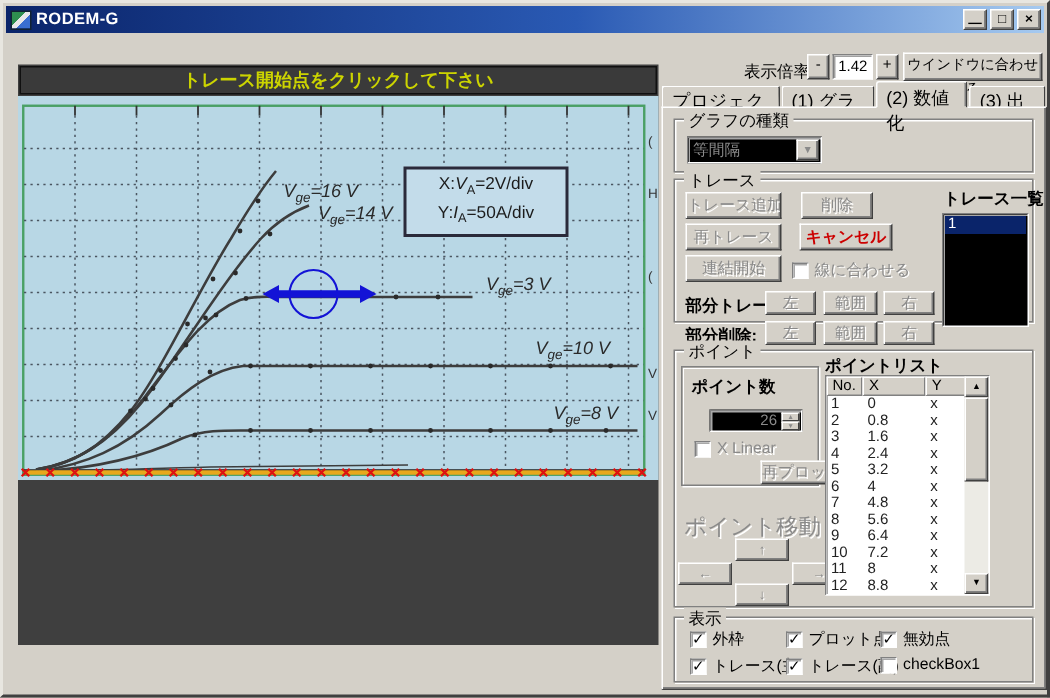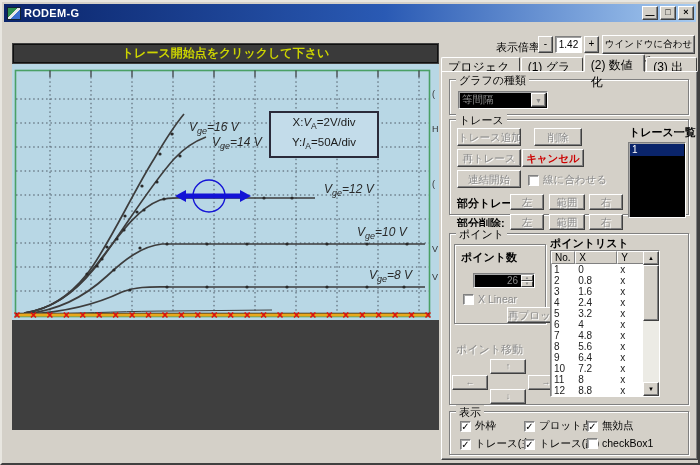--- a/index.html
+++ b/index.html
@@ -253,21 +253,21 @@
           <circle cx="197" cy="132" r="16" fill="none" stroke="#1313d6" stroke-width="1.4"></circle>
           <line x1="172" y1="132" x2="230" y2="132" stroke="#1313d6" stroke-width="5"></line>
           <polygon points="163,132 174,126 174,138" fill="#1313d6"></polygon>
           <polygon points="239,132 228,126 228,138" fill="#1313d6"></polygon>
         </g>
       </svg>
 
       <div id="curve-labels">
           <div class="curve-label" style="left: 177px; top: 56px;"><i>V</i><sub>ge</sub><span>=16 V</span></div>
           <div class="curve-label" style="left: 200px; top: 71px;"><i>V</i><sub>ge</sub><span>=14 V</span></div>
-          <div class="curve-label" style="left: 312px; top: 118px;"><i>V</i><sub>ge</sub><span>=12 V</span></div>
+          <div class="curve-label" style="left: 312px; top: 118px;"><i>V</i><sub>ge</sub><span>=3 V</span></div>
           <div class="curve-label" style="left: 345px; top: 161px;"><i>V</i><sub>ge</sub><span>=10 V</span></div>
           <div class="curve-label" style="left: 357px; top: 204px;"><i>V</i><sub>ge</sub><span>=8 V</span></div>
         </div>
       <div id="annotation-box">
         <div id="ann-line1"><span>X:</span><i>V</i><sub>A</sub><span>=2V/div</span></div>
         <div id="ann-line2"><span>Y:</span><i>I</i><sub>A</sub><span>=50A/div</span></div>
       </div>
     </div>
   </div>
 
@@ -293,21 +293,21 @@
         <div class="val">等間隔</div>
         <div class="drop-btn">▼</div>
       </div>
     </div>
 
     <div class="group" style="left:7px;top:47px;width:240px;height:96px;">
       <div class="group-title">トレース</div>
       <div class="btn disabled" style="left:7px;top:8px;width:64px;height:18px;line-height:16px;">トレース追加</div>
       <div class="btn disabled" style="left:84px;top:8px;width:48px;height:18px;line-height:16px;">削除</div>
       <div class="btn disabled" style="left:7px;top:29px;width:64px;height:18px;line-height:16px;">再トレース</div>
-      <div class="btn cancel" style="left:72px;top:29px;width:62px;height:18px;line-height:16px;">キャンセル</div>
+      <div class="btn cancel" style="left:83px;top:29px;width:62px;height:18px;line-height:16px;">キャンセル</div>
       <div class="btn disabled" style="left:7px;top:50px;width:64px;height:18px;line-height:16px;">連結開始</div>
       <div class="cb dis" style="left:78px;top:53px;">
         <span class="box"></span>
         <span>線に合わせる</span>
       </div>
       <div class="label bold" style="left:7px;top:76px;">部分トレース:</div>
       <div class="btn disabled" style="left:60px;top:74px;width:34px;height:16px;line-height:14px;">左</div>
       <div class="btn disabled" style="left:99px;top:74px;width:36px;height:16px;line-height:14px;">範囲</div>
       <div class="btn disabled" style="left:139px;top:74px;width:34px;height:16px;line-height:14px;">右</div>
       <div class="label bold" style="left:7px;top:96px;">部分削除:</div>
@@ -330,21 +330,21 @@
               <div>▲</div>
               <div>▼</div>
             </div>
         </div>
         <div class="cb dis" style="left:8px;top:48px;">
           <span class="box"></span>
           <span>X Linear</span>
         </div>
         <div class="btn disabled" style="left:4px;top:62px;width:54px;height:16px;line-height:14px;margin-left:48px;">再プロット</div>
       </div>
-      <div class="label dis" style="left:6px;top:108px;font-size:11px;">ポイント移動</div>
+      <div class="label dis" style="left:6px;top:108px;font-size:15px;">ポイント移動</div>
       <div class="btn disabled arrow-btn" style="left:40px;top:125px;width:36px;height:15px;">↑</div>
       <div class="btn disabled arrow-btn" style="left:2px;top:141px;width:36px;height:15px;">←</div>
       <div class="btn disabled arrow-btn" style="left:78px;top:141px;width:36px;height:15px;">→</div>
       <div class="btn disabled arrow-btn" style="left:40px;top:155px;width:36px;height:15px;">↓</div>
       <div class="label bold" style="left:100px;top:2px;">ポイントリスト</div>
       <div id="point-table">
         <div id="pt-header">
           <div class="c-no">No.</div>
           <div class="c-x">X</div>
           <div class="c-y">Y</div>

